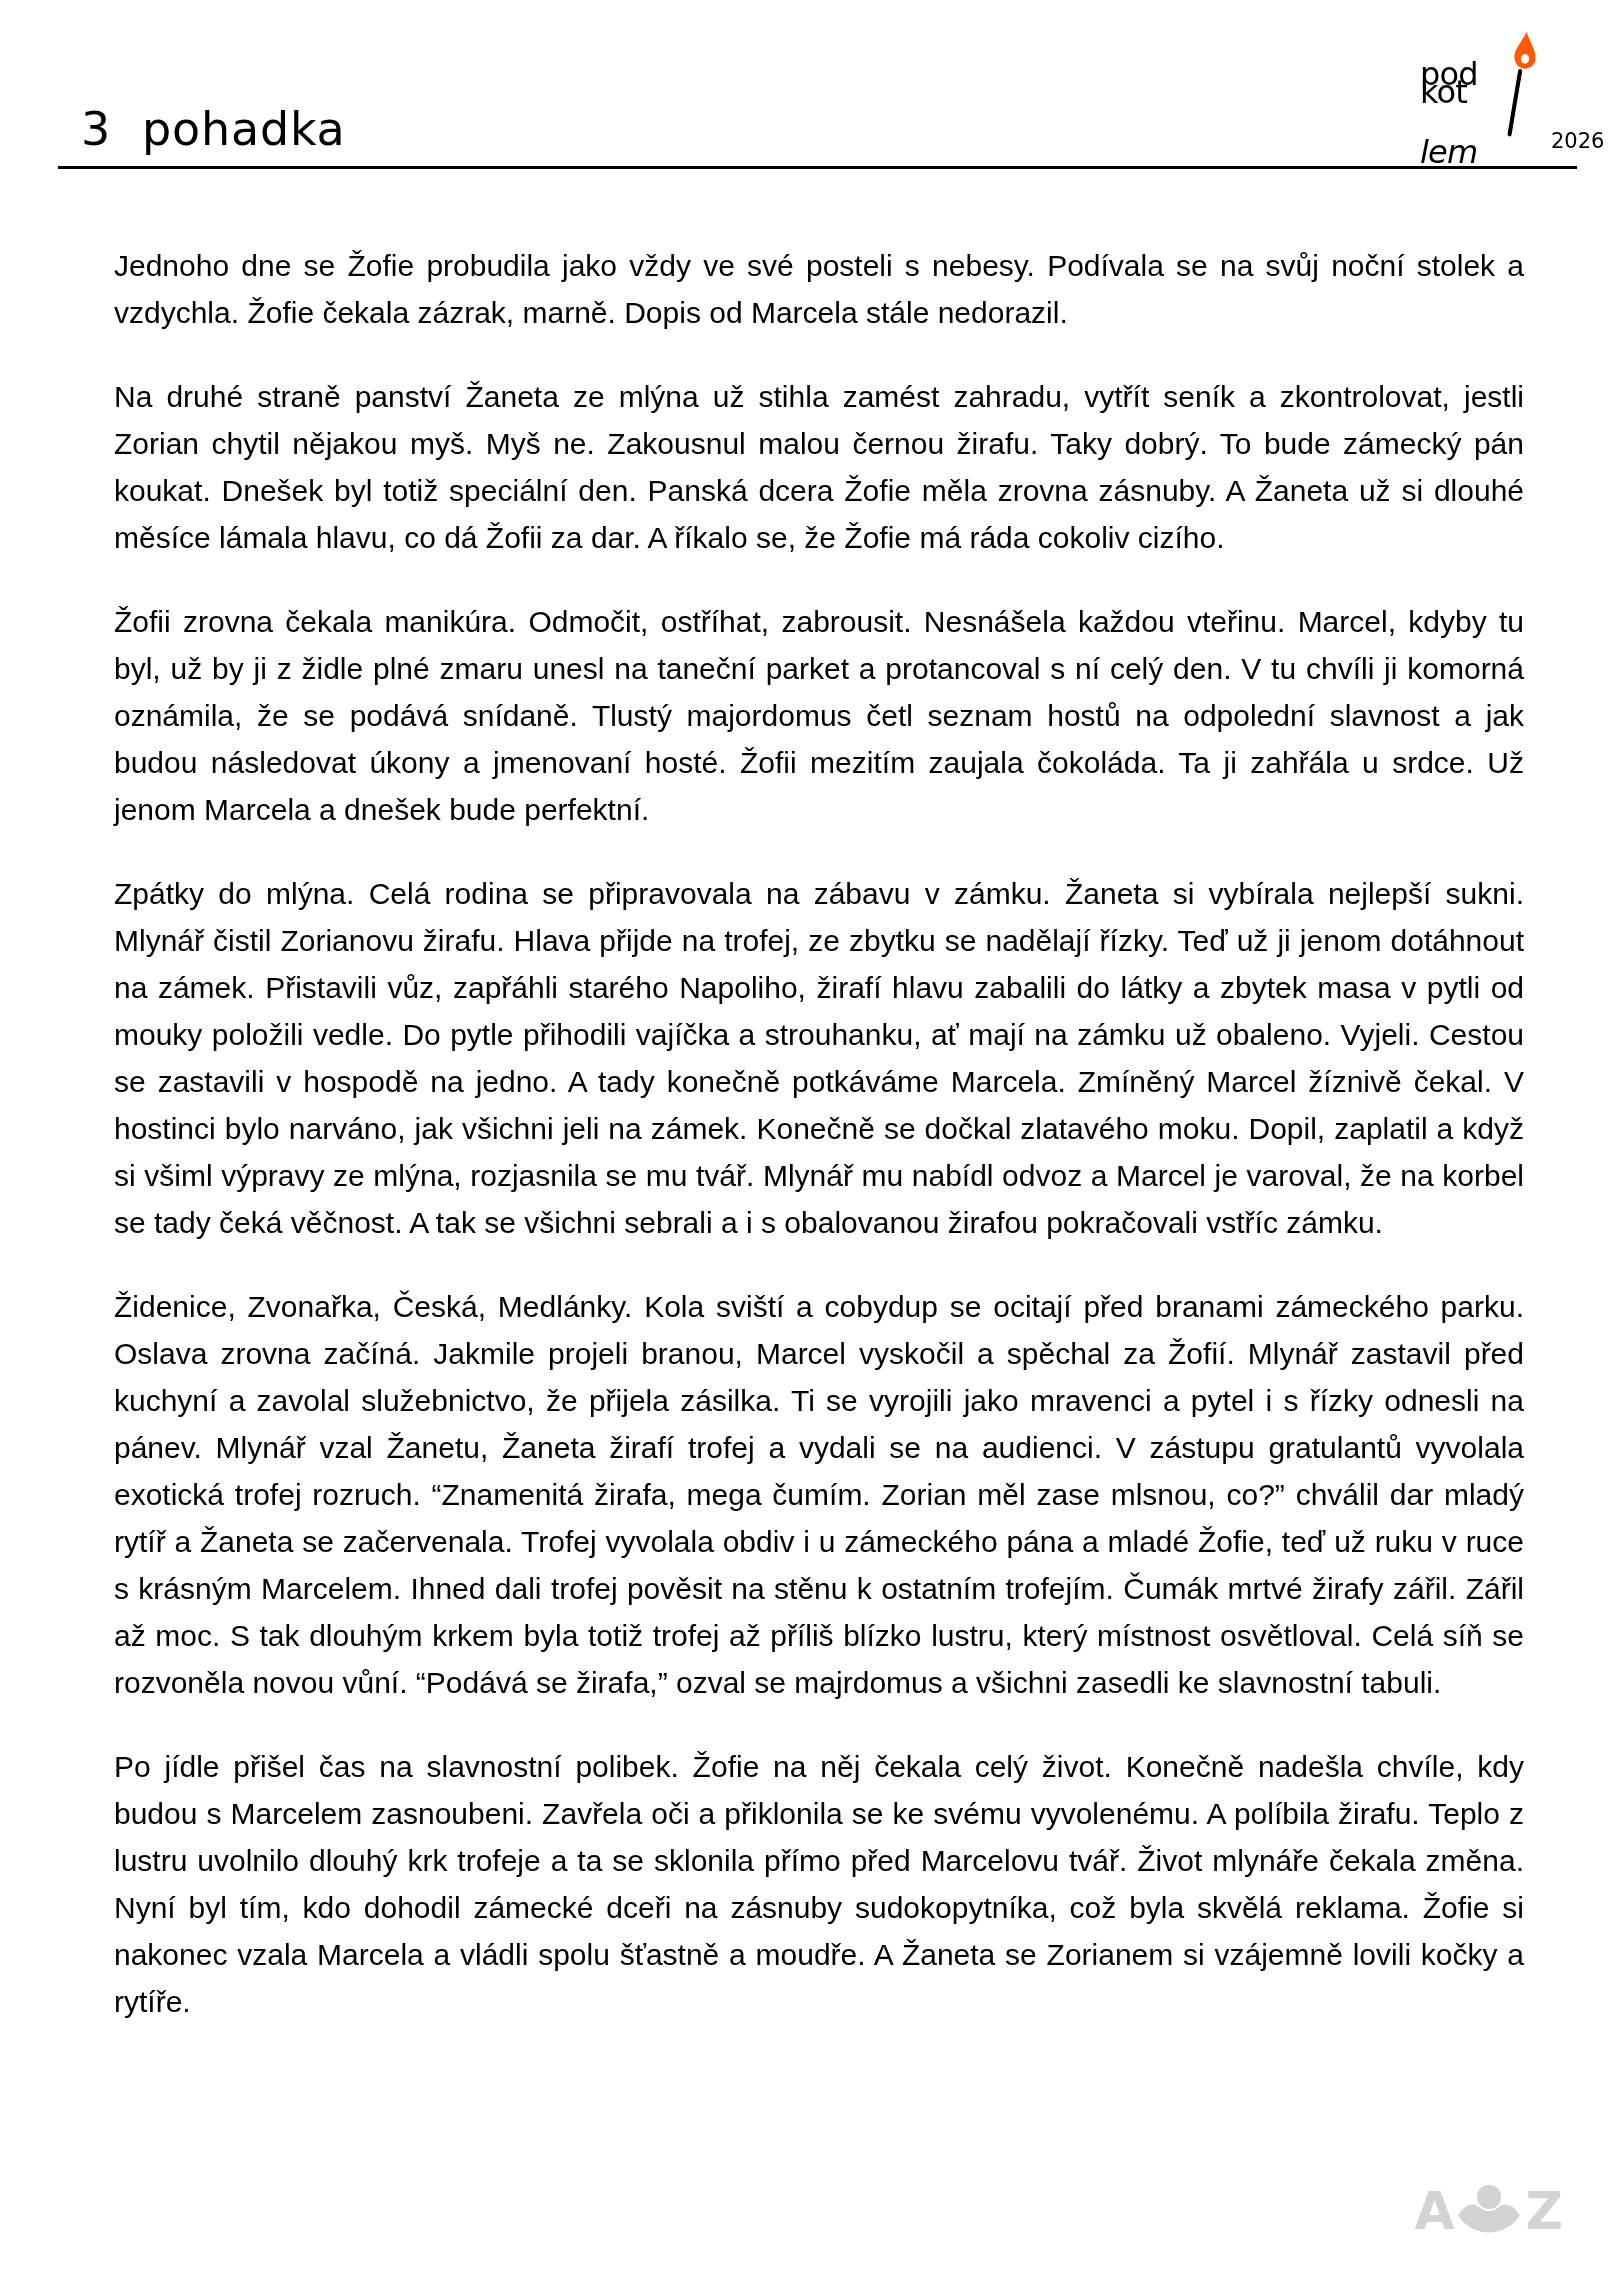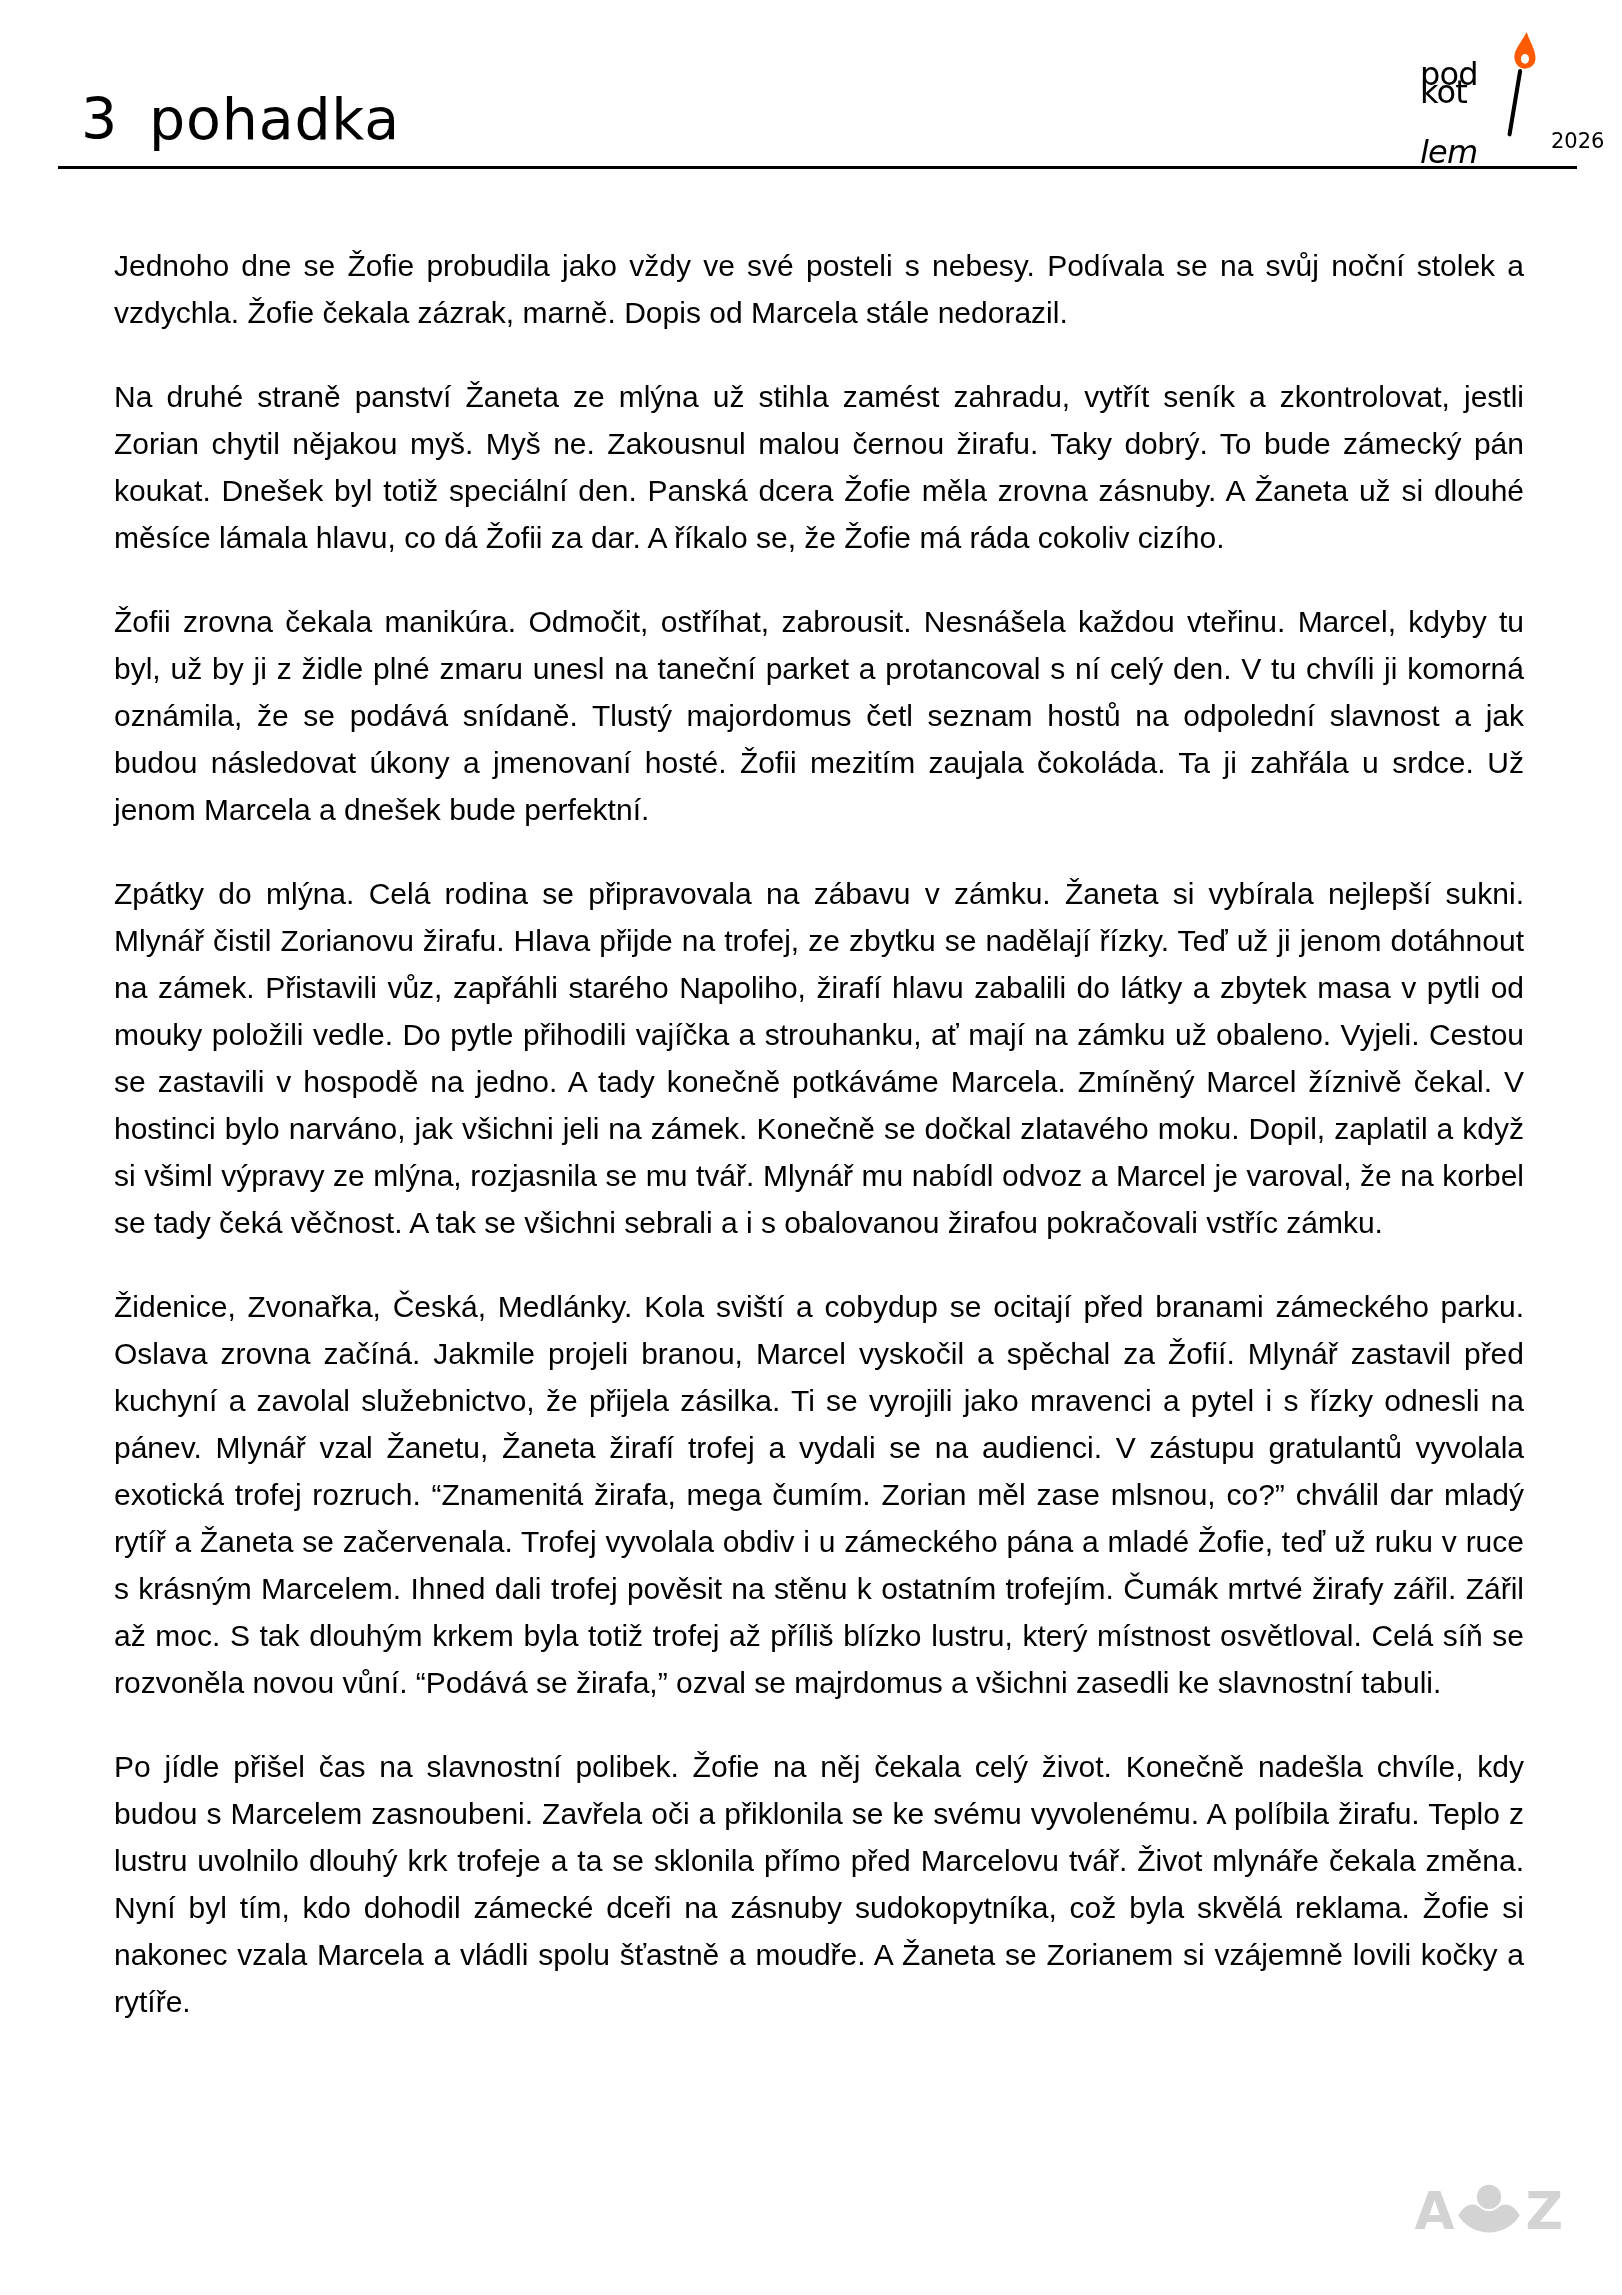--- a/index.html
+++ b/index.html
@@ -1,21 +1,21 @@
 <!DOCTYPE html>
 <html style="font-size:13px"><head>
 <meta charset="utf-8">
 <style>
   html, body { margin: 0; padding: 0; background: #ffffff; }
   body { width: 1623px; height: 2295px; position: relative; overflow: hidden; color: #000; }
   .page { position: absolute; inset: 0; }
 
   .header-title {
-    position: absolute; left: 81px; top: 91px;
-    font-family: "DejaVu Sans", sans-serif; font-size: 57px; font-weight: normal;
+    position: absolute; left: 81px; top: 106px;
+    font-family: "DejaVu Sans", sans-serif; font-size: 46px; font-weight: normal;
     letter-spacing: 0.8px; line-height: 1;
   }
   .header-title .num { margin-right: 31px; }
   .header-rule {
     position: absolute; left: 58px; top: 166px; width: 1519px; height: 3.2px; background: #000;
   }
 
   .logo { position: absolute; left: 1412px; top: 24px; width: 187px; height: 142px; }
   .logo-word {
     position: absolute; left: 8px; font-family: "DejaVu Sans", sans-serif;

